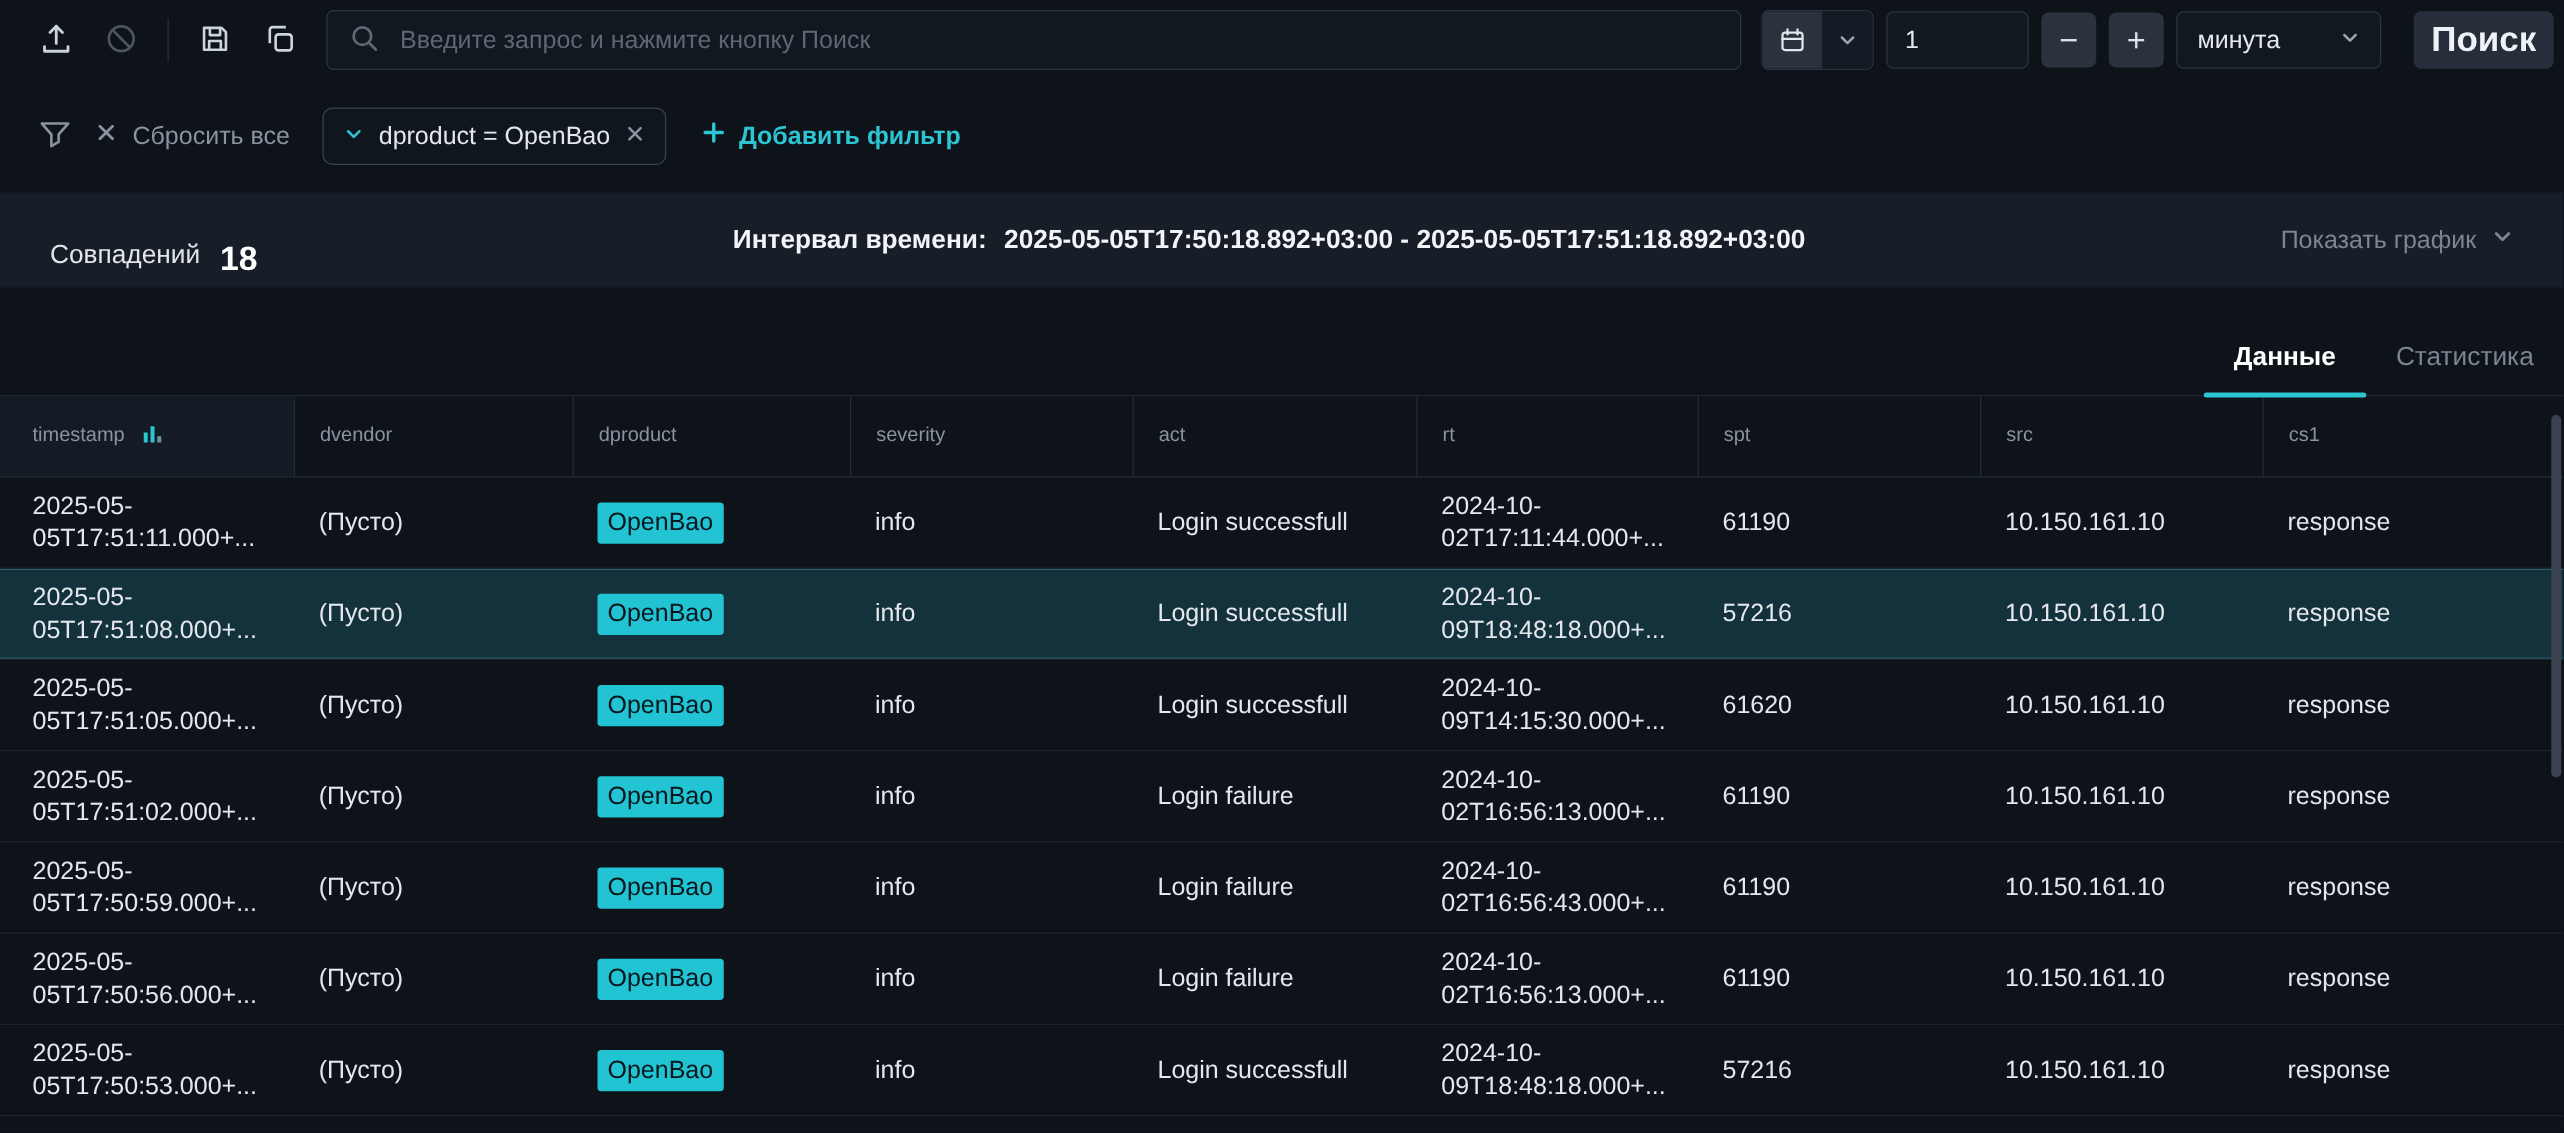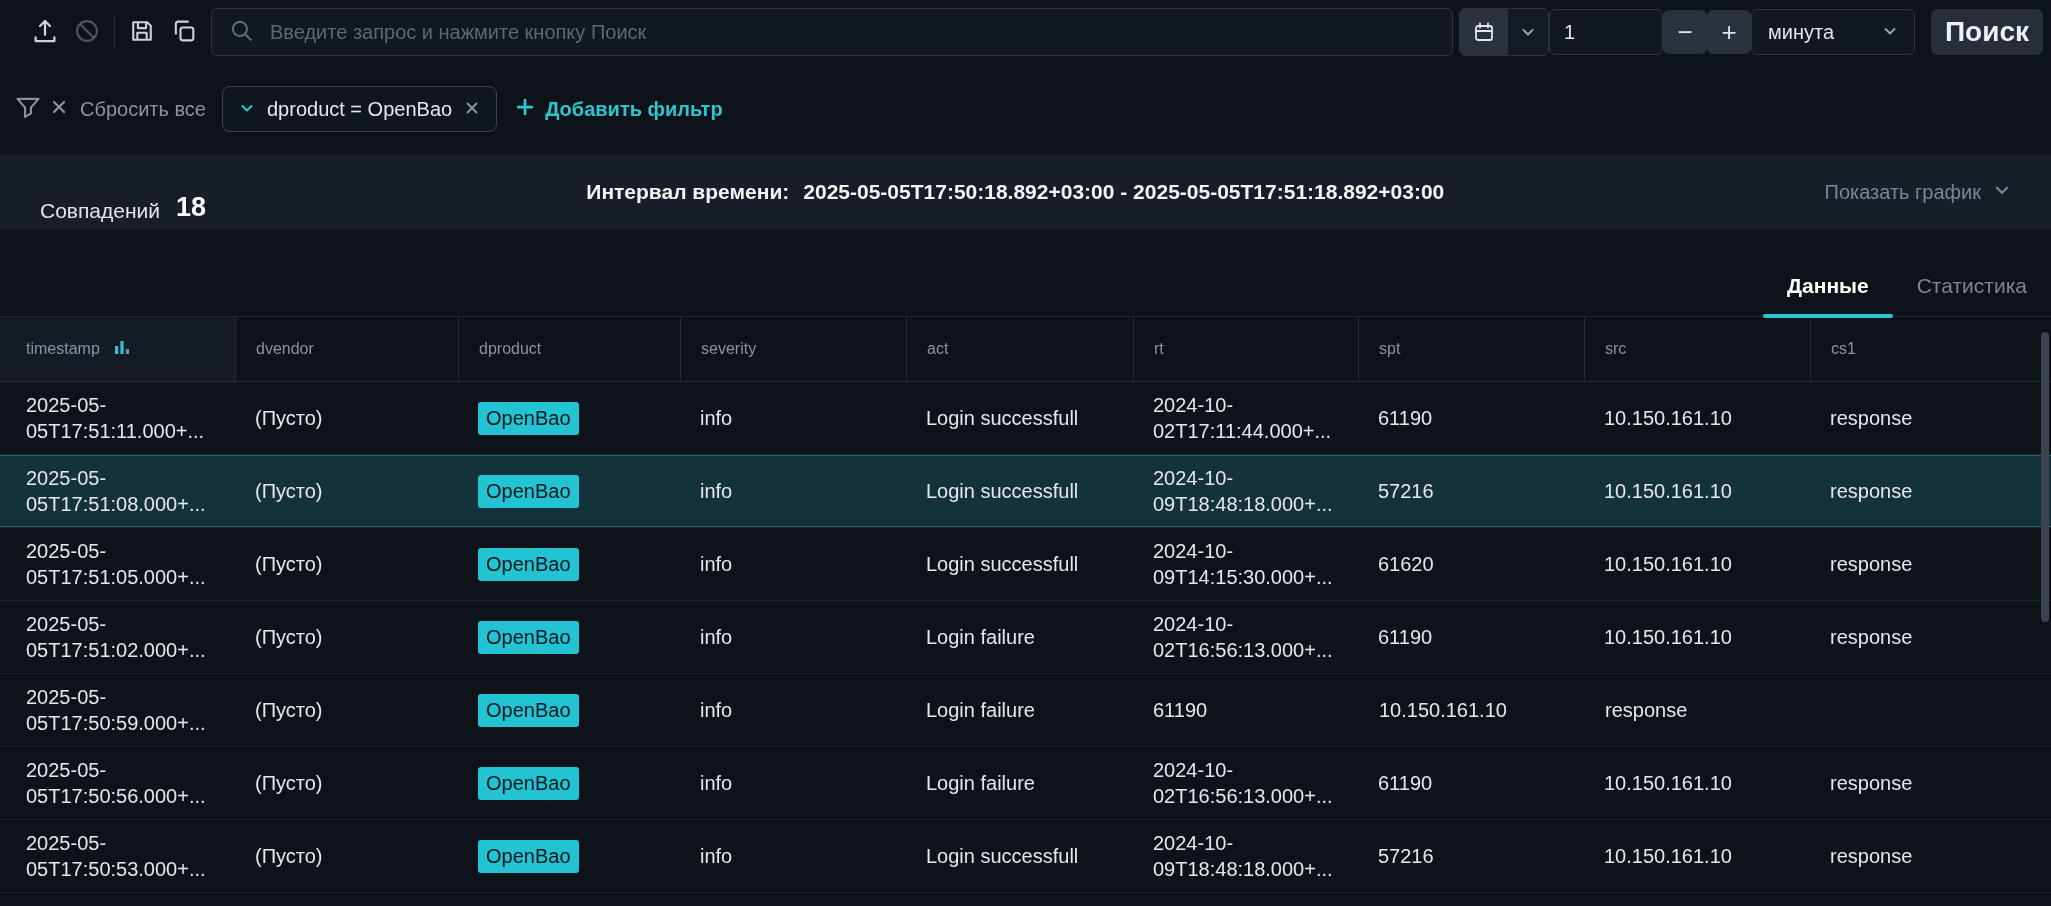--- a/index.html
+++ b/index.html
@@ -4,49 +4,49 @@
 <style>
   html,body{margin:0;padding:0;background:#0d1319;}
   .app{
     position:relative;width:2051px;height:906px;overflow:hidden;
     background:#0d1319;color:#e4e8ed;
     font-family:"Liberation Sans","DejaVu Sans",sans-serif;
   }
   button{font-family:inherit;border:none;background:none;color:inherit;padding:0;cursor:pointer;}
 
   
-  .toolbar{display:flex;align-items:center;height:64px;padding:0 8px 0 24px;}
+  .toolbar{display:flex;align-items:center;height:64px;padding:0 8px 0 24px;gap:10px;}
   .icon-btn{width:42px;height:42px;display:flex;align-items:center;justify-content:center;border-radius:6px;flex:none;}
   .v-divider{width:1px;height:34px;background:#28303b;margin:0 6px;flex:none;}
   .search-box{flex:1;height:46px;background:#11181f;border:1px solid #2c343f;border-radius:6px;
     display:flex;align-items:center;padding:0 16px;gap:14px;margin:0 6px;}
   .search-input{flex:1;background:transparent;border:none;outline:none;color:#e4e8ed;font-size:20px;}
   .search-input::placeholder{color:#5e6773;}
   .cal-group{display:flex;height:46px;border:1px solid #2c343f;border-radius:6px;overflow:hidden;flex:none;}
   .cal-seg1{width:48px;background:#2a323e;display:flex;align-items:center;justify-content:center;}
   .cal-seg2{width:40px;background:#141b24;display:flex;align-items:center;justify-content:center;}
   .num-field{width:84px;height:44px;background:#11181f;border:1px solid #2c343f;border-radius:6px;
     display:flex;align-items:center;padding:0 14px;font-size:20px;flex:none;box-sizing:content-box;}
   .step-btn{width:44px;height:44px;background:#2a323e;border-radius:6px;display:flex;align-items:center;
     justify-content:center;font-size:26px;color:#dfe3e9;flex:none;line-height:1;}
   .unit-select{width:130px;height:44px;background:#11181f;border:1px solid #2c343f;border-radius:6px;
     display:flex;align-items:center;justify-content:space-between;padding:0 16px;font-size:20px;flex:none;}
   .search-btn{width:112px;height:46px;background:#252e39;border-radius:6px;font-size:28px;font-weight:700;
     color:#eef1f5;display:flex;align-items:center;justify-content:center;margin-left:16px;flex:none;}
 
   
-  .filter-row{display:flex;align-items:center;height:66px;margin-top:12px;padding:0 14px;gap:8px;}
+  .filter-row{display:flex;align-items:center;height:66px;margin-top:12px;padding:0 30px;gap:18px;}
   .reset-all{display:flex;align-items:center;gap:12px;color:#8b93a0;font-size:20px;}
   .chip{display:flex;align-items:center;gap:12px;height:44px;border:1px solid #3a434e;border-radius:8px;
     padding:0 16px;font-size:20px;color:#e4e8ed;margin-left:8px;background:#10161d;text-align:right;}
   .add-filter{display:flex;align-items:center;gap:10px;color:#2dc5d2;font-size:20px;font-weight:600;margin-left:10px;}
 
   
   .summary-bar{height:76px;background:#171e27;display:flex;align-items:center;padding:0 40px;margin-top:12px;}
-  .matches{display:flex;align-items:flex-end;gap:16px;flex:none;margin-top:30px;}
+  .matches{display:flex;align-items:flex-start;gap:16px;flex:none;margin-top:30px;}
   .matches-label{font-size:21px;color:#e2e6eb;}
   .matches-count{font-size:27px;font-weight:700;color:#ffffff;}
   .interval-center{flex:1;display:flex;justify-content:center;align-items:baseline;gap:14px;
     font-size:21px;font-weight:700;color:#f2f4f7;}
   .show-chart{display:flex;align-items:center;gap:12px;color:#7c8591;font-size:20px;flex:none;}
 
   
   .tabs{display:flex;margin-top:34px;padding-left:18px;border-bottom:1px solid #20272f;justify-content:flex-end;}
   .tab{position:relative;padding:10px 24px 18px;font-size:21px;color:#7c8591;}
   .tab.active{color:#ffffff;font-weight:700;}
@@ -303,20 +303,21 @@
         <div class="td col-spt"><span>61190</span></div>
         <div class="td col-src"><span>10.150.161.10</span></div>
         <div class="td col-cs1"><span>response</span></div>
       </div>
       <div class="tr">
         <div class="td col-timestamp"><span>2025-05-05T17:50:59.000+...</span></div>
         <div class="td col-dvendor"><span>(Пусто)</span></div>
         <div class="td col-dproduct"><span class="badge">OpenBao</span></div>
         <div class="td col-severity"><span>info</span></div>
         <div class="td col-act"><span>Login failure</span></div>
+        <div class="td col-rt"><span>2024-10-02T16:56:43.000+...</span></div>
         <div class="td col-spt"><span>61190</span></div>
         <div class="td col-src"><span>10.150.161.10</span></div>
         <div class="td col-cs1"><span>response</span></div>
       </div>
       <div class="tr">
         <div class="td col-timestamp"><span>2025-05-05T17:50:56.000+...</span></div>
         <div class="td col-dvendor"><span>(Пусто)</span></div>
         <div class="td col-dproduct"><span class="badge">OpenBao</span></div>
         <div class="td col-severity"><span>info</span></div>
         <div class="td col-act"><span>Login failure</span></div>

